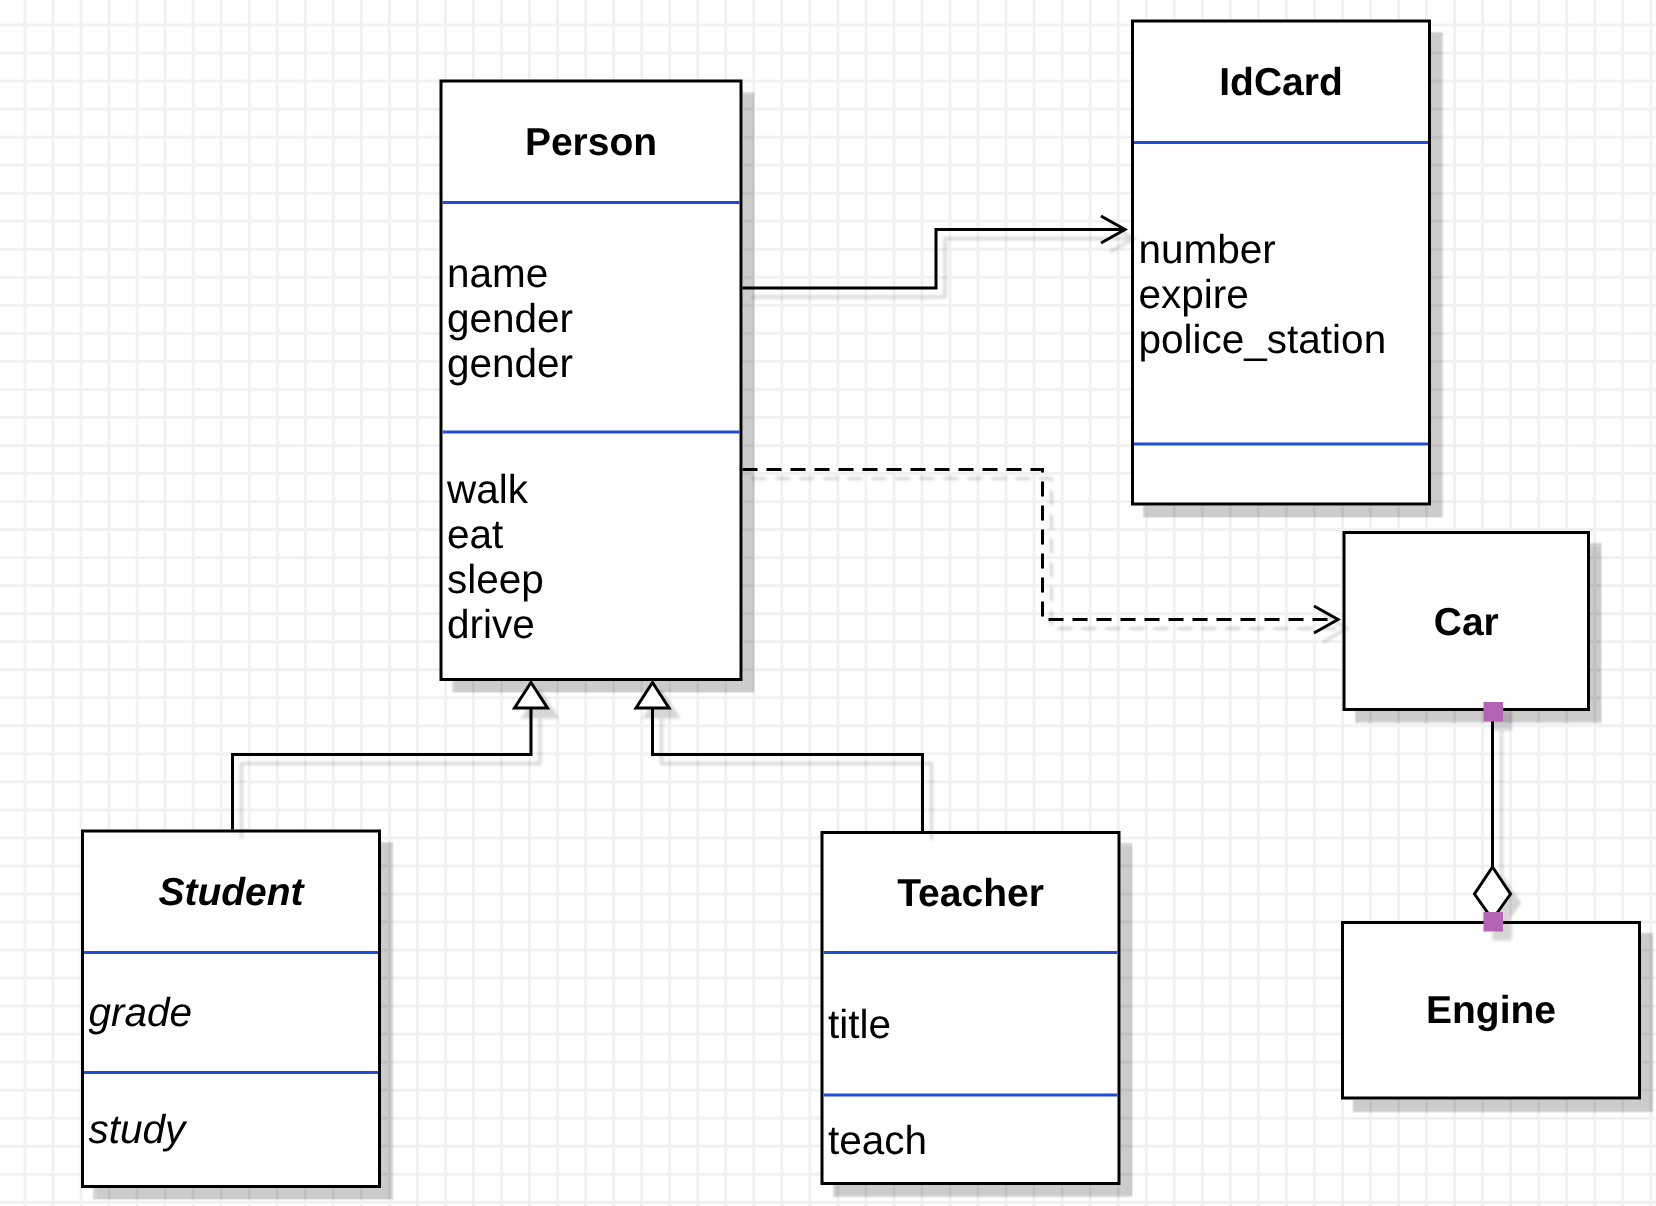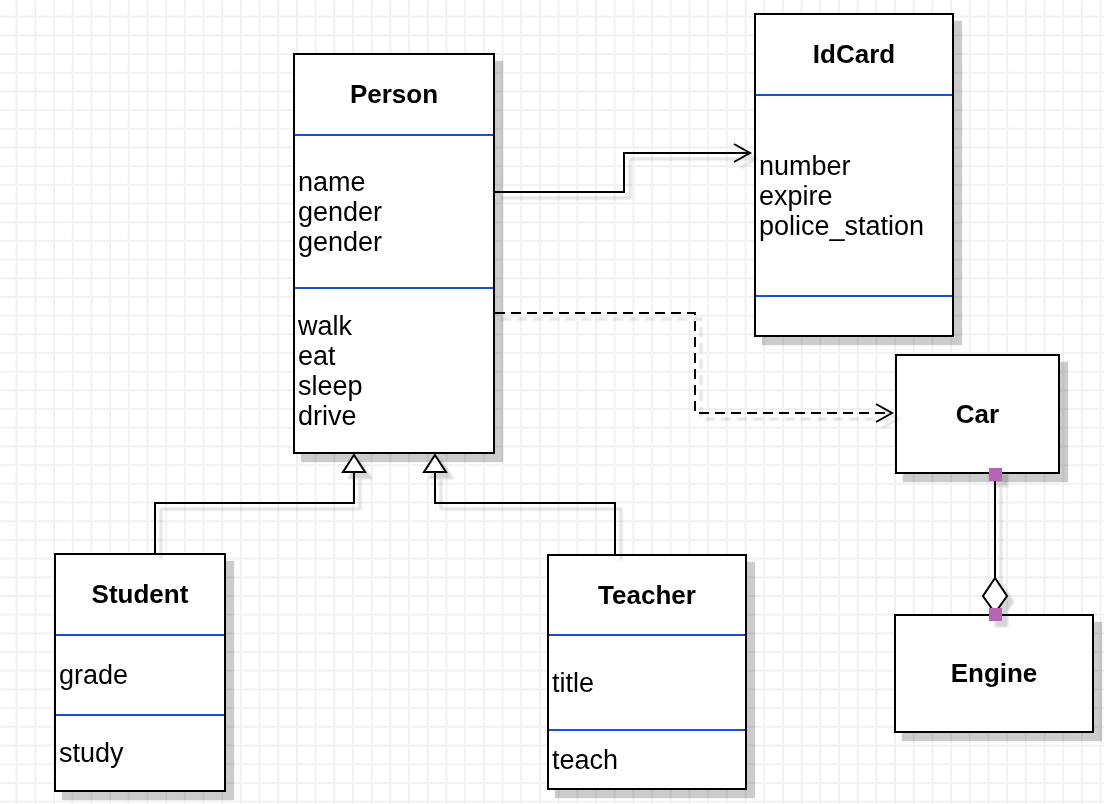--- a/index.html
+++ b/index.html
@@ -97,21 +97,21 @@
   </div>
 
   <div class="uml-class" style="left:895px; top:354px; width:165px; height:120px;">
     <div class="uml-title" style="height:100%">Car</div>
   </div>
 
   <div class="uml-class" style="left:894px; top:614px; width:200px; height:119px;">
     <div class="uml-title" style="height:100%">Engine</div>
   </div>
 
-  <div class="uml-class" style="left:54px; top:553px; width:172px; height:239px;">
+  <div class="uml-class" style="left:54px; top:553px; width:200px; height:239px;font-style:italic;">
     <div class="uml-title" style="height:79px">Student</div>
     <div class="uml-sec" style="height:80px">
       <div>grade</div>
     </div>
     <div class="uml-sec grow">
       <div>study</div>
     </div>
   </div>
 
   <div class="uml-class" style="left:515px; top:554px; width:200px; height:236px;margin-left:32px;">

